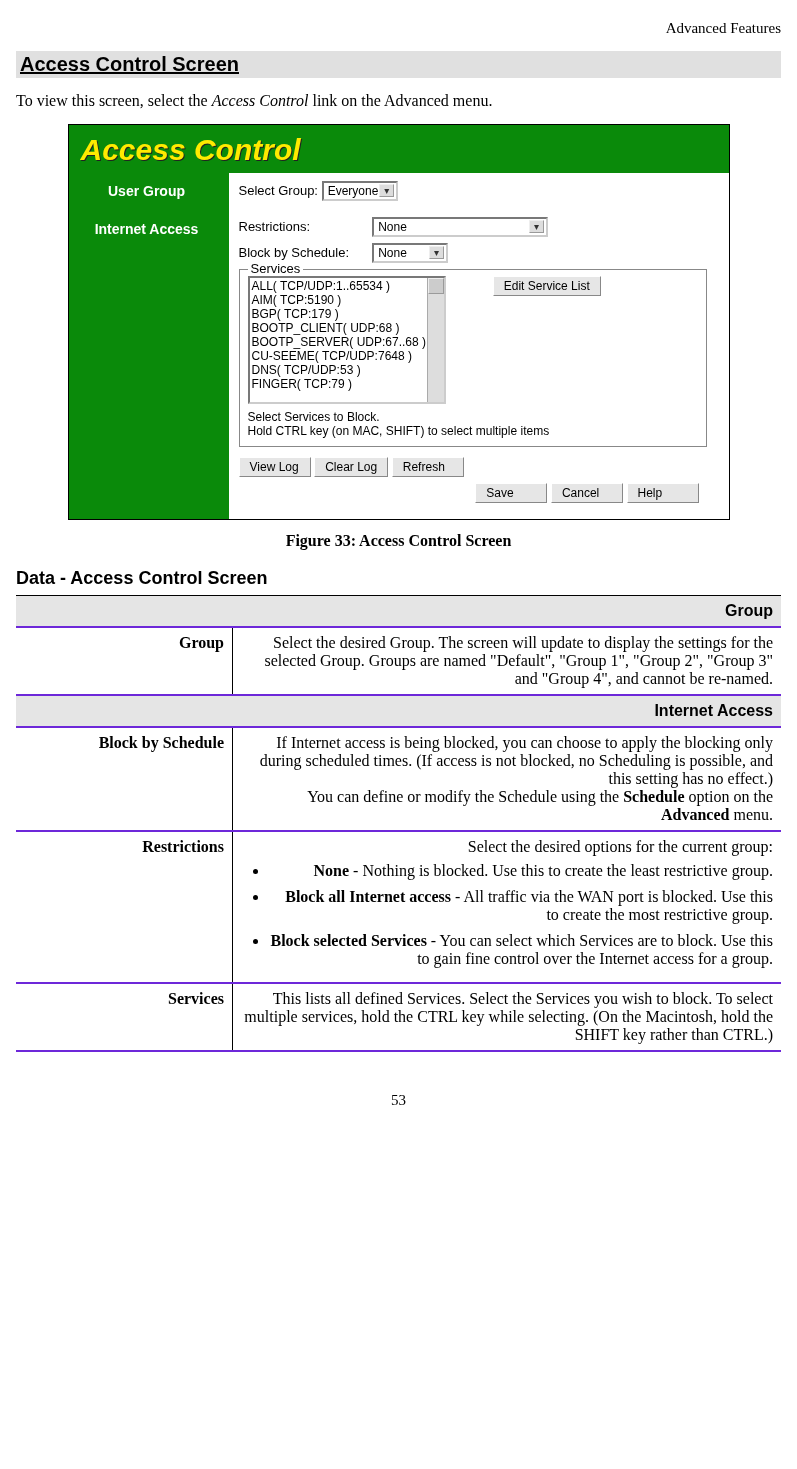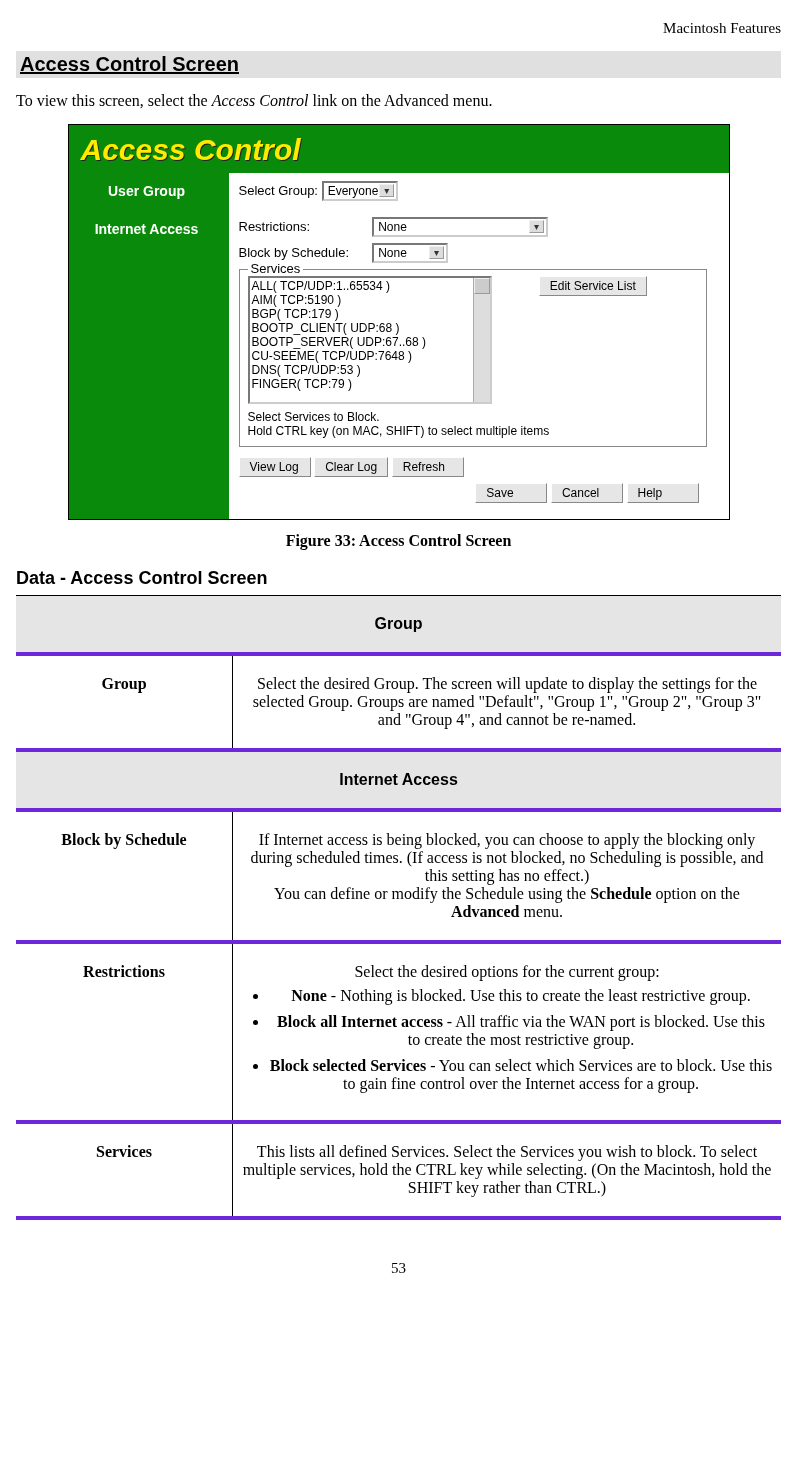--- a/index.html
+++ b/index.html
@@ -65,21 +65,21 @@
     background: #fff;
     padding: 8px 22px 10px 10px;
     font-family: Arial, sans-serif;
     font-size: 13px;
     color: #000;
   }
   .row { margin-bottom: 6px; }
   .fset { border: 1px solid #888; padding: 6px 8px 8px 8px; margin-top:2px; position: relative; }
   .fset .legend { position:absolute; top:-9px; left:8px; background:#fff; padding:0 3px; font-size:13px; }
   .svc-list {
-    width: 244px;
+    width: 198px;
     height: 128px;
     border: 2px inset #ccc;
     overflow: hidden;
     font-family: Arial, sans-serif;
     font-size: 12px;
     padding: 1px 2px;
     box-sizing: border-box;
     display:inline-block;
     vertical-align: top;
     position: relative;
@@ -135,44 +135,44 @@
     font-weight: bold;
     font-size: 18px;
     margin: 0 0 6px 0;
   }
   table.dtab {
     width: 100%;
     border-collapse: collapse;
   }
   table.dtab td, table.dtab th {
     border-top: 1px solid #000;
-    border-bottom: 4px solid #6d28d9;
-    padding: 19px 8px;
+    border-bottom: 2px solid #6d28d9;
+    padding: 6px 8px;
     vertical-align: top;
-    text-align: center;
+    text-align: right;
   }
   table.dtab td.lab {
     width: 200px;
     font-weight: bold;
     border-right: 1px solid #000;
   }
   table.dtab tr.sect td {
     background: #e5e5e5;
     font-family: Arial, sans-serif;
     font-weight: bold;
     font-size: 16px;
   }
   ul.b { margin:6px 0 0 0; padding-left: 28px; }
   ul.b li { margin-bottom: 8px; }
   .pn { text-align:center; margin-top:40px; font-size:15px;}
 </style>
 </head>
 <body>
 
-<div class="page-header">Macintosh Features</div>
+<div class="page-header">Advanced Features</div>
 
 <h2 class="section-title">Access Control Screen</h2>
 
 <p class="intro-text">
   <span>To view this screen, select the </span><span class="ital">Access Control</span><span> link on the Advanced menu.</span>
 </p>
 
 <div class="fig-wrap">
 <div class="fig">
   <div class="fig-titlebar">

